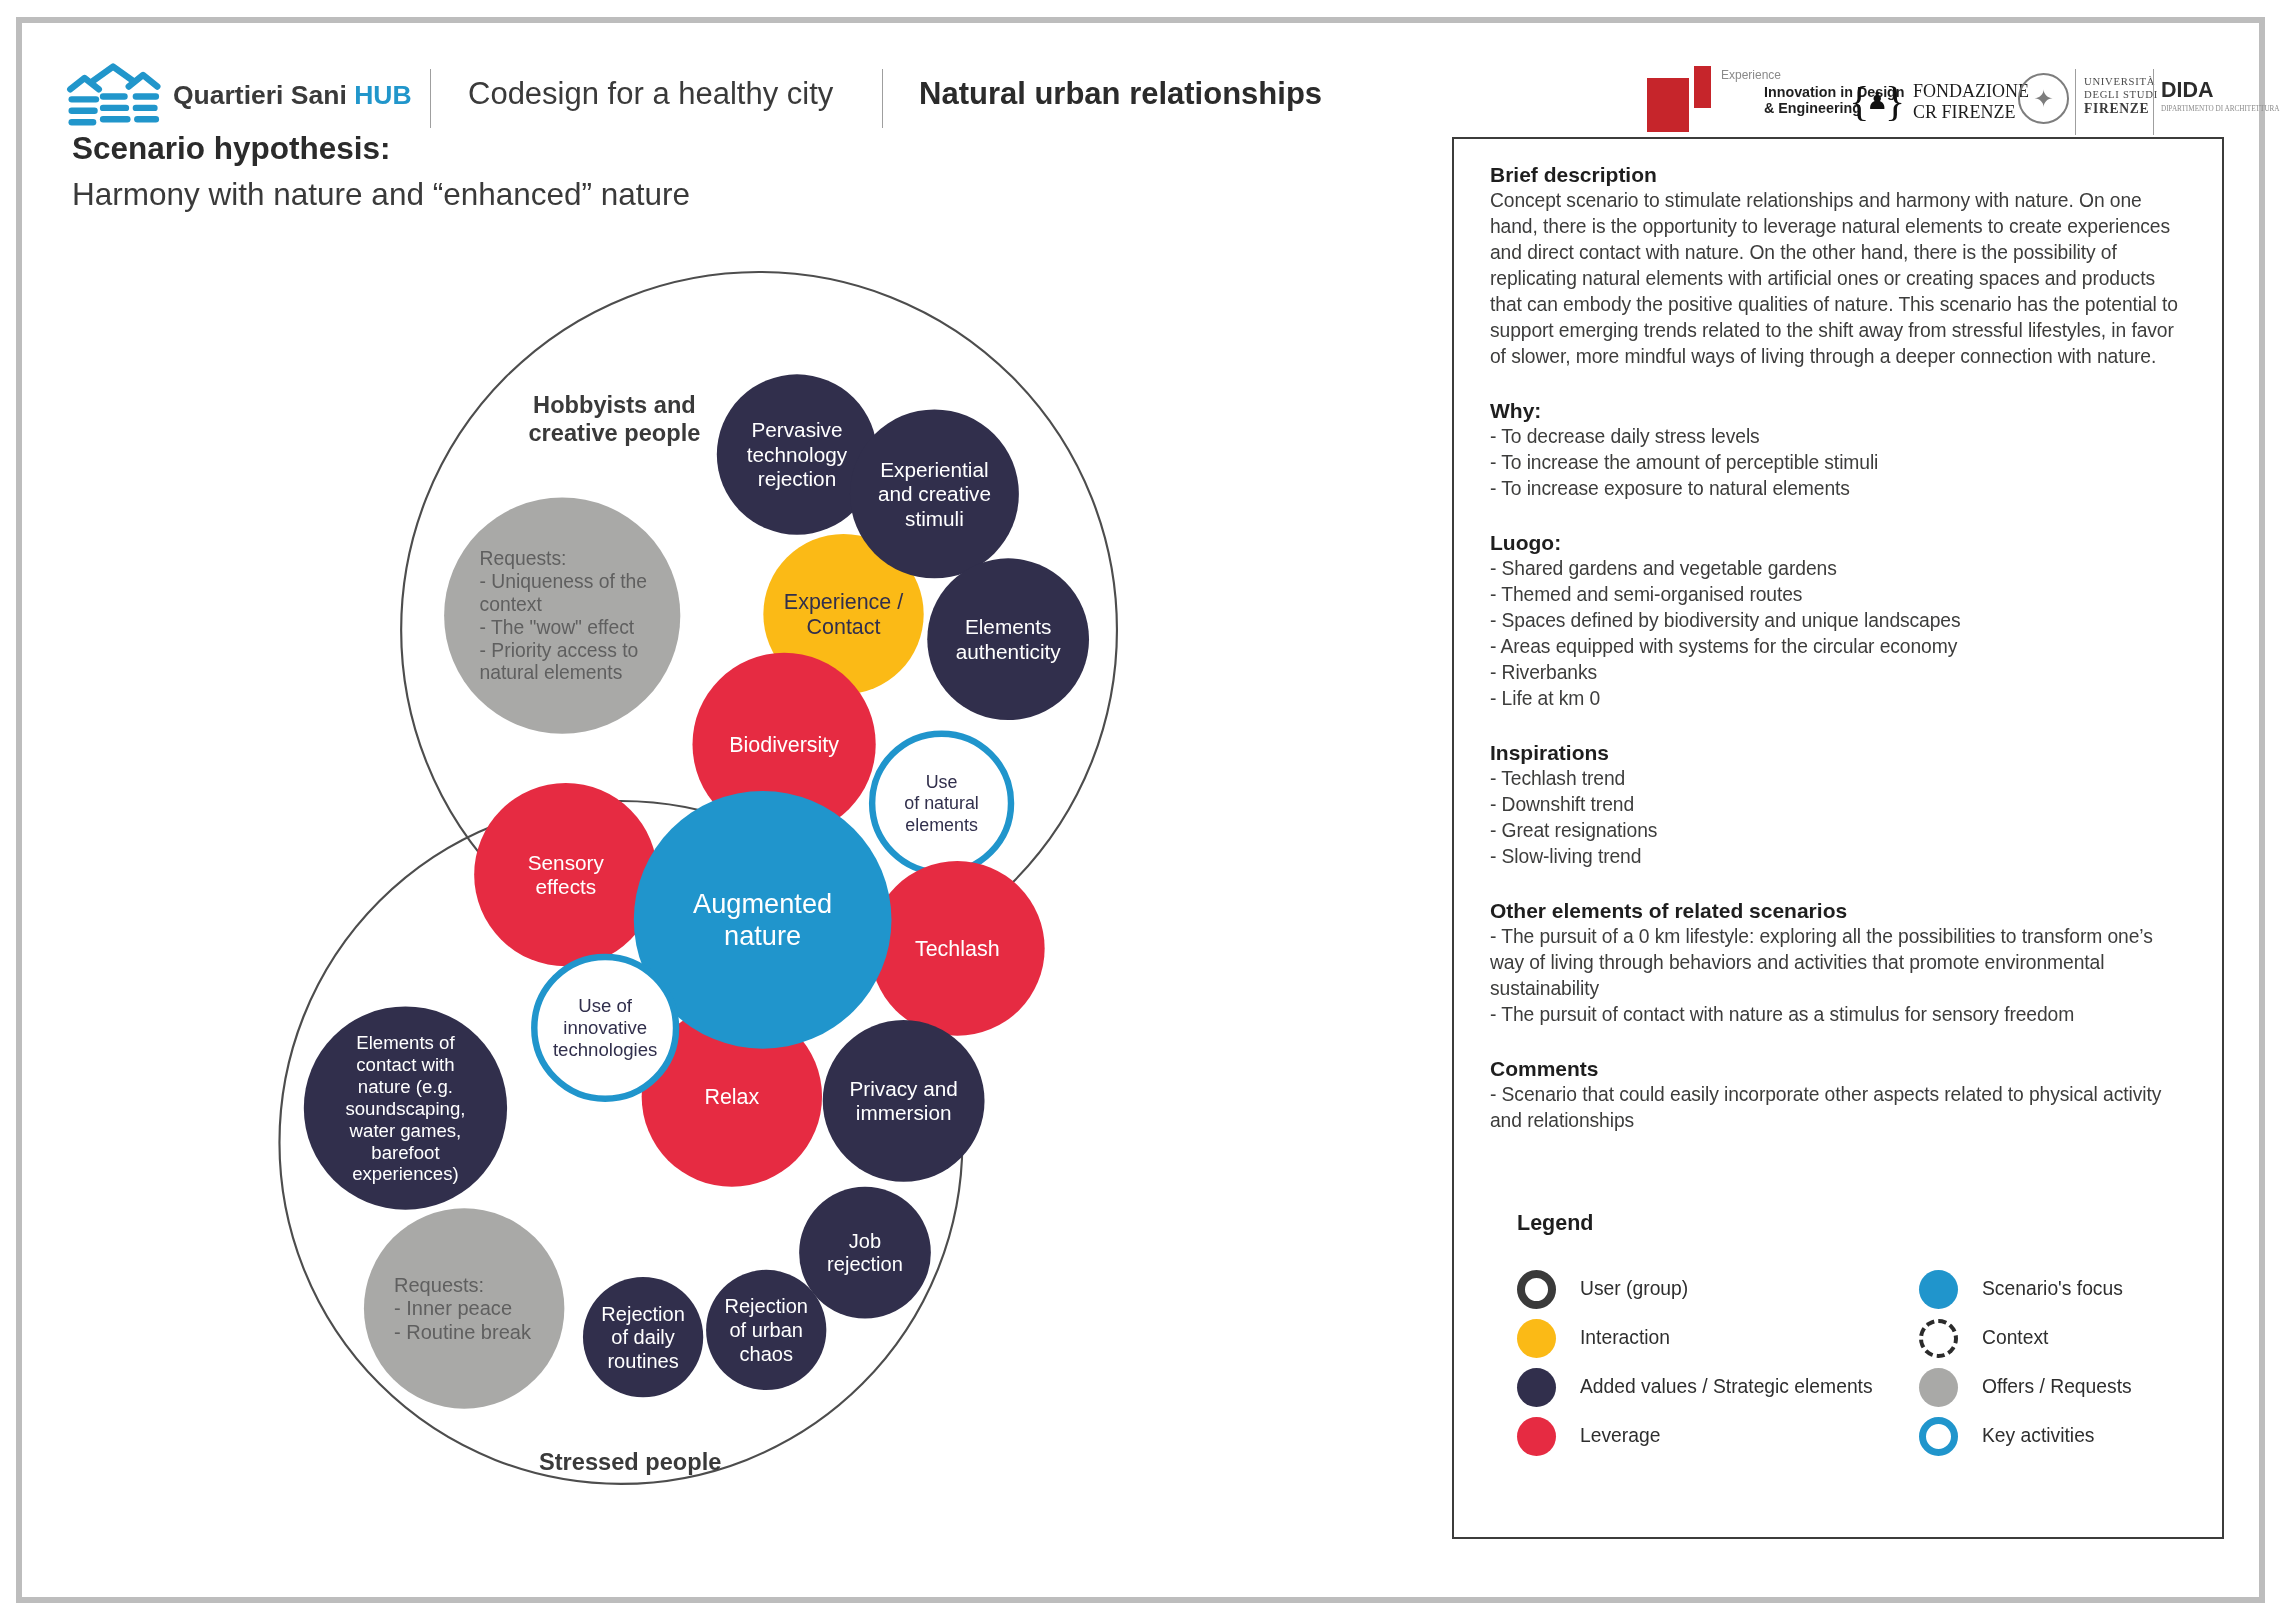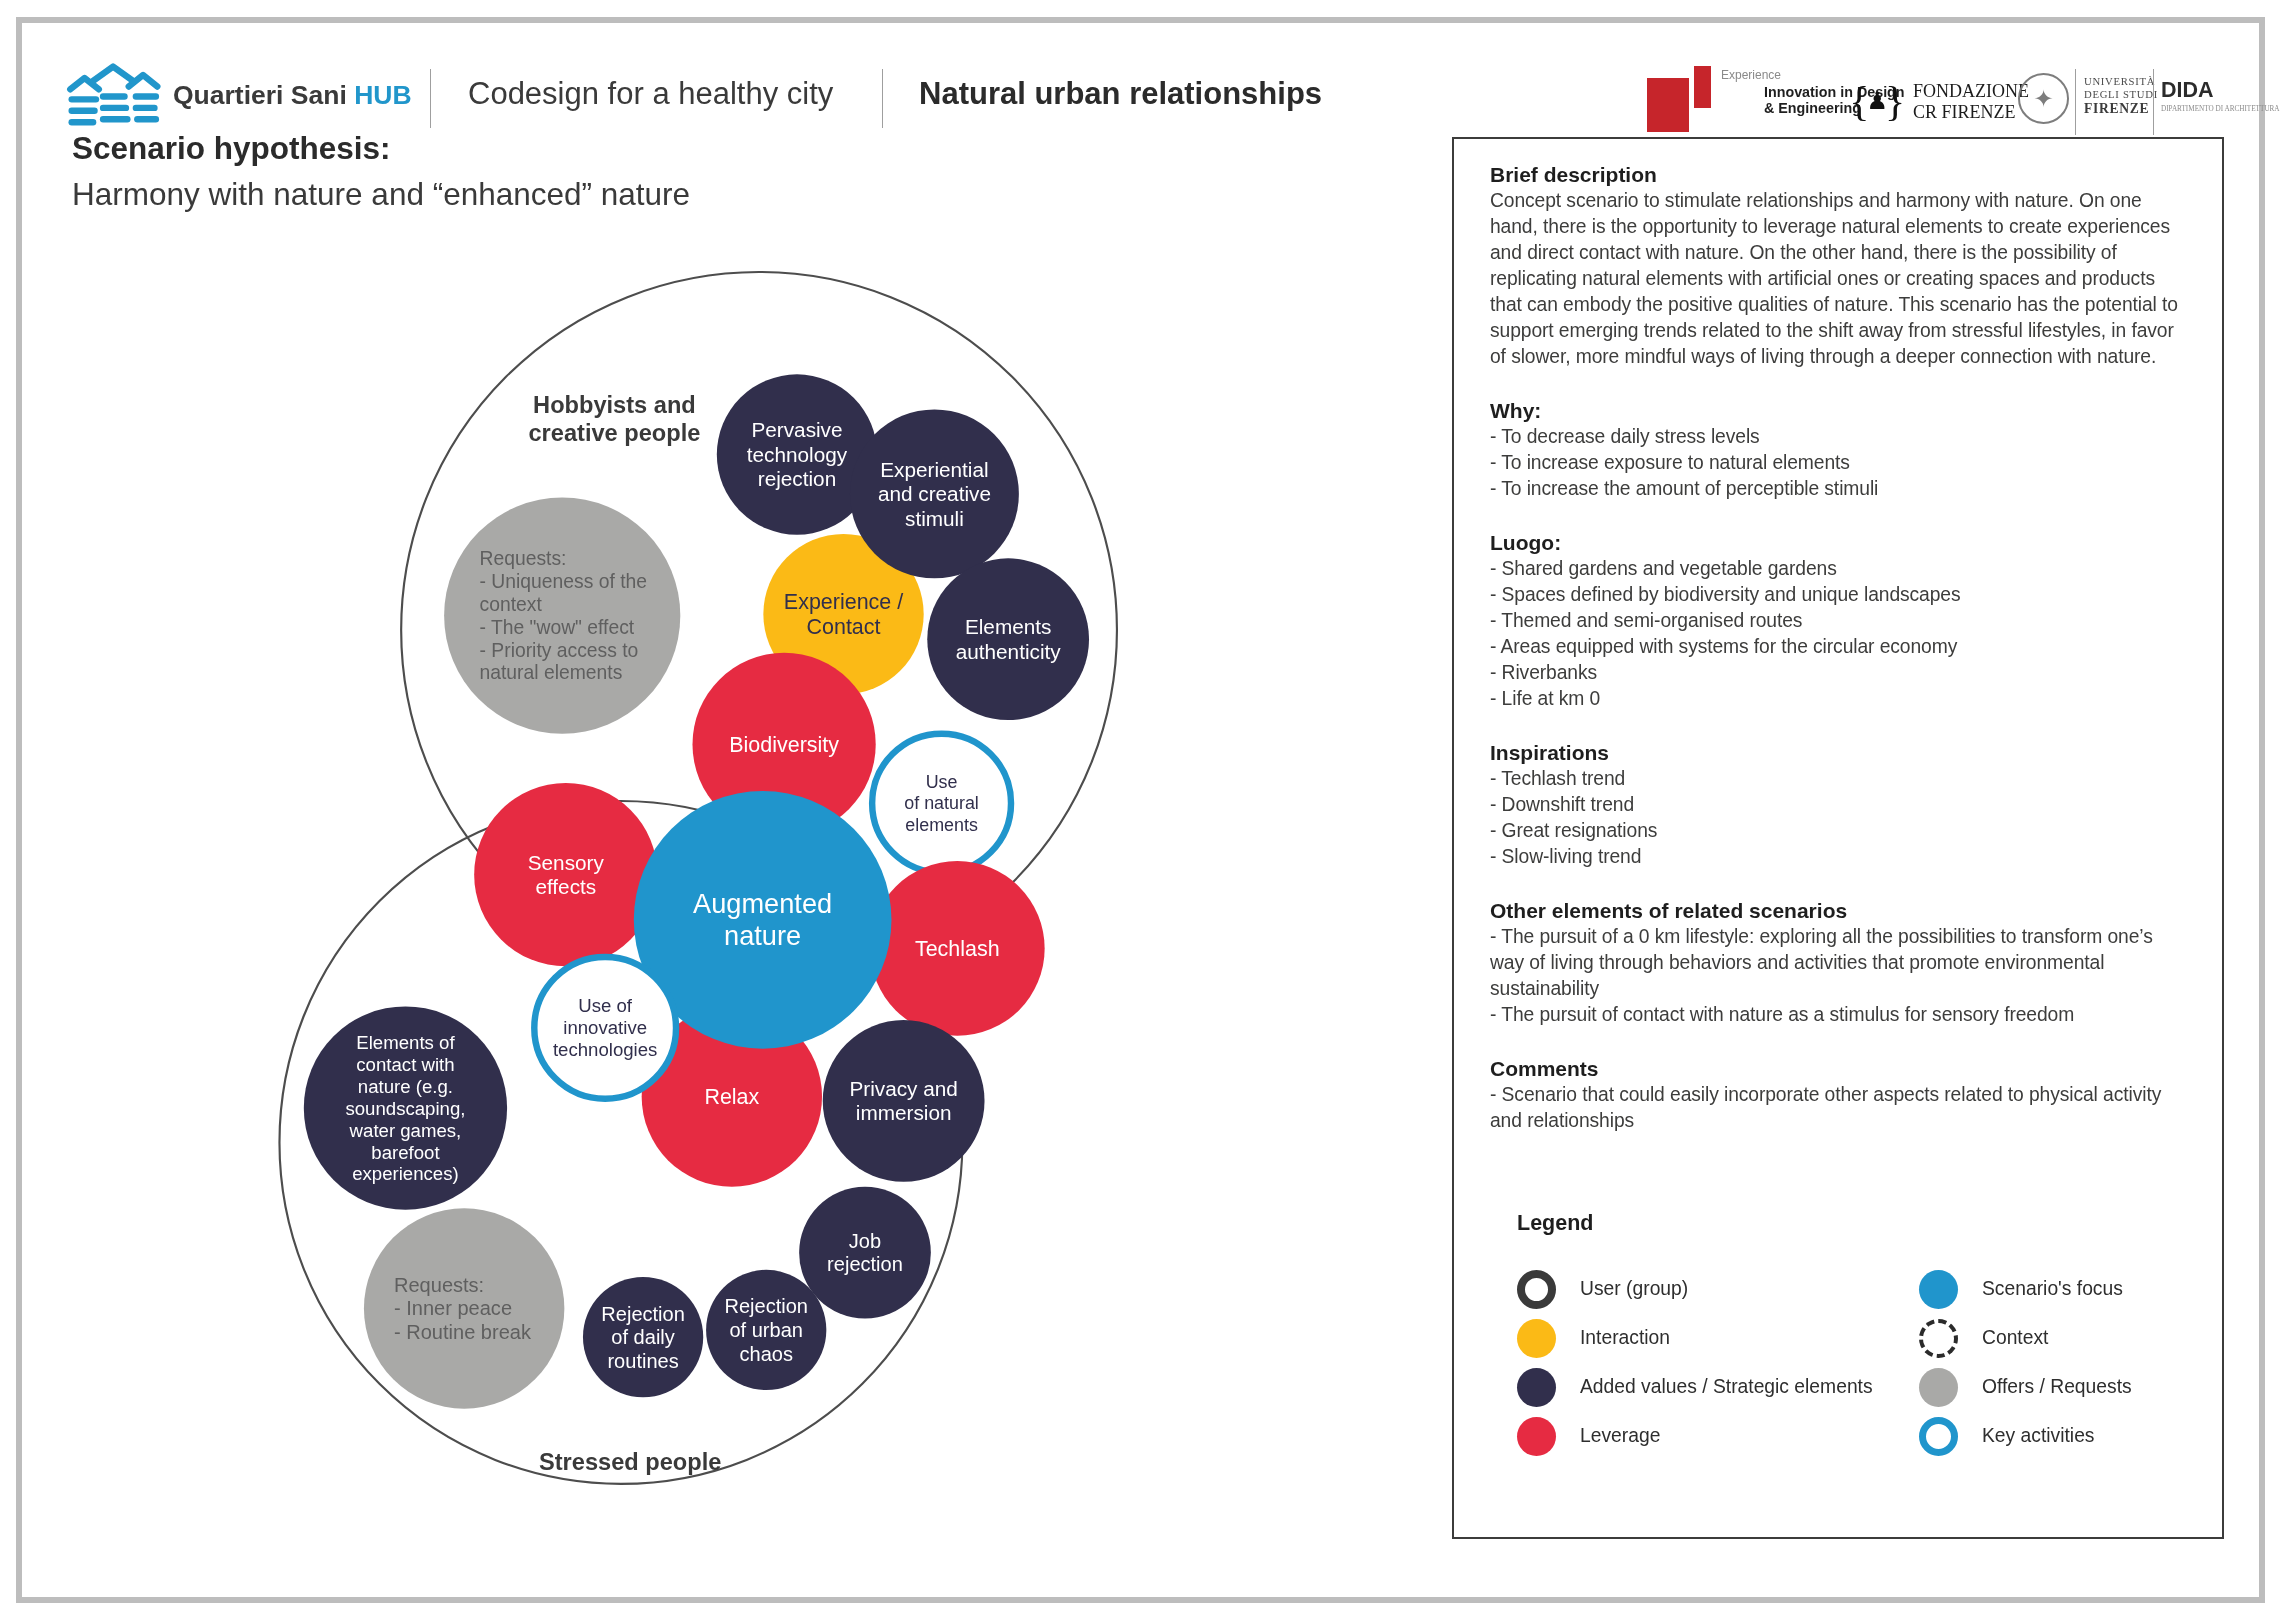--- a/index.html
+++ b/index.html
@@ -176,28 +176,28 @@
 
   <div class="panel">
     <div id="panel-sections">
         <div class="panel-section">
           <div class="s-title">Brief description</div>
           <p class="s-body">Concept scenario to stimulate relationships and harmony with nature. On one hand, there is the opportunity to leverage natural elements to create experiences and direct contact with nature. On the other hand, there is the possibility of replicating natural elements with artificial ones or creating spaces and products that can embody the positive qualities of nature. This scenario has the potential to support emerging trends related to the shift away from stressful lifestyles, in favor of slower, more mindful ways of living  through a deeper connection with nature.</p>
         </div>
         <div class="panel-section">
           <div class="s-title">Why:</div>
           <div class="s-line">- To decrease daily stress levels</div>
+          <div class="s-line">- To increase the amount of perceptible stimuli</div>
           <div class="s-line">- To increase exposure to natural elements</div>
-          <div class="s-line">- To increase the amount of perceptible stimuli</div>
         </div>
         <div class="panel-section">
           <div class="s-title">Luogo:</div>
           <div class="s-line">- Shared gardens and vegetable gardens</div>
+          <div class="s-line">- Themed and semi-organised routes</div>
           <div class="s-line">- Spaces defined by biodiversity and unique landscapes</div>
-          <div class="s-line">- Themed and semi-organised routes</div>
           <div class="s-line">- Areas equipped with systems for the circular economy</div>
           <div class="s-line">- Riverbanks</div>
           <div class="s-line">- Life at km 0</div>
         </div>
         <div class="panel-section">
           <div class="s-title">Inspirations</div>
           <div class="s-line">- Techlash trend</div>
           <div class="s-line">- Downshift trend</div>
           <div class="s-line">- Great resignations</div>
           <div class="s-line">- Slow-living trend</div>

